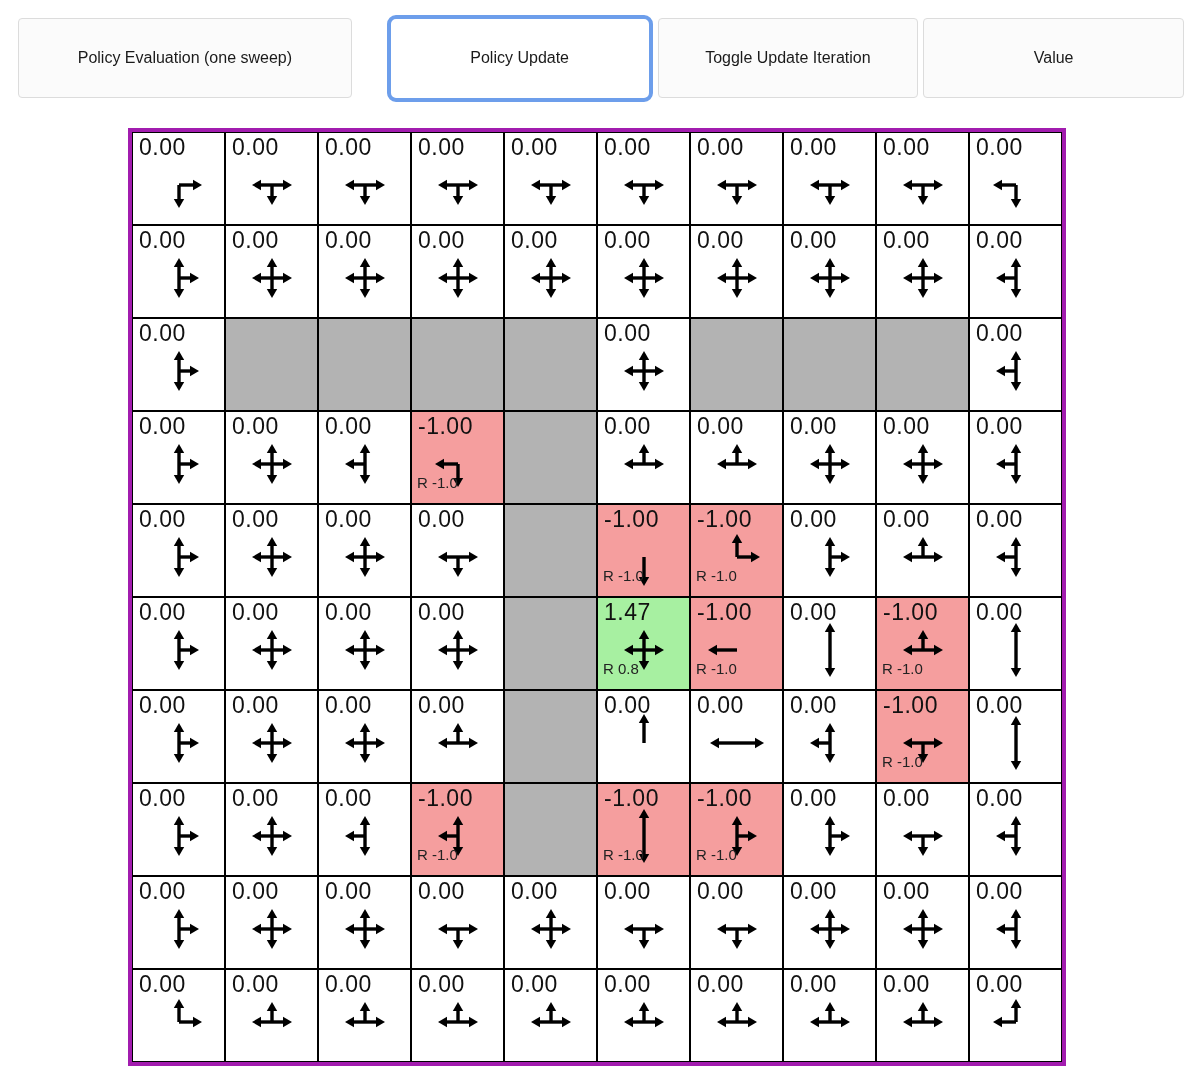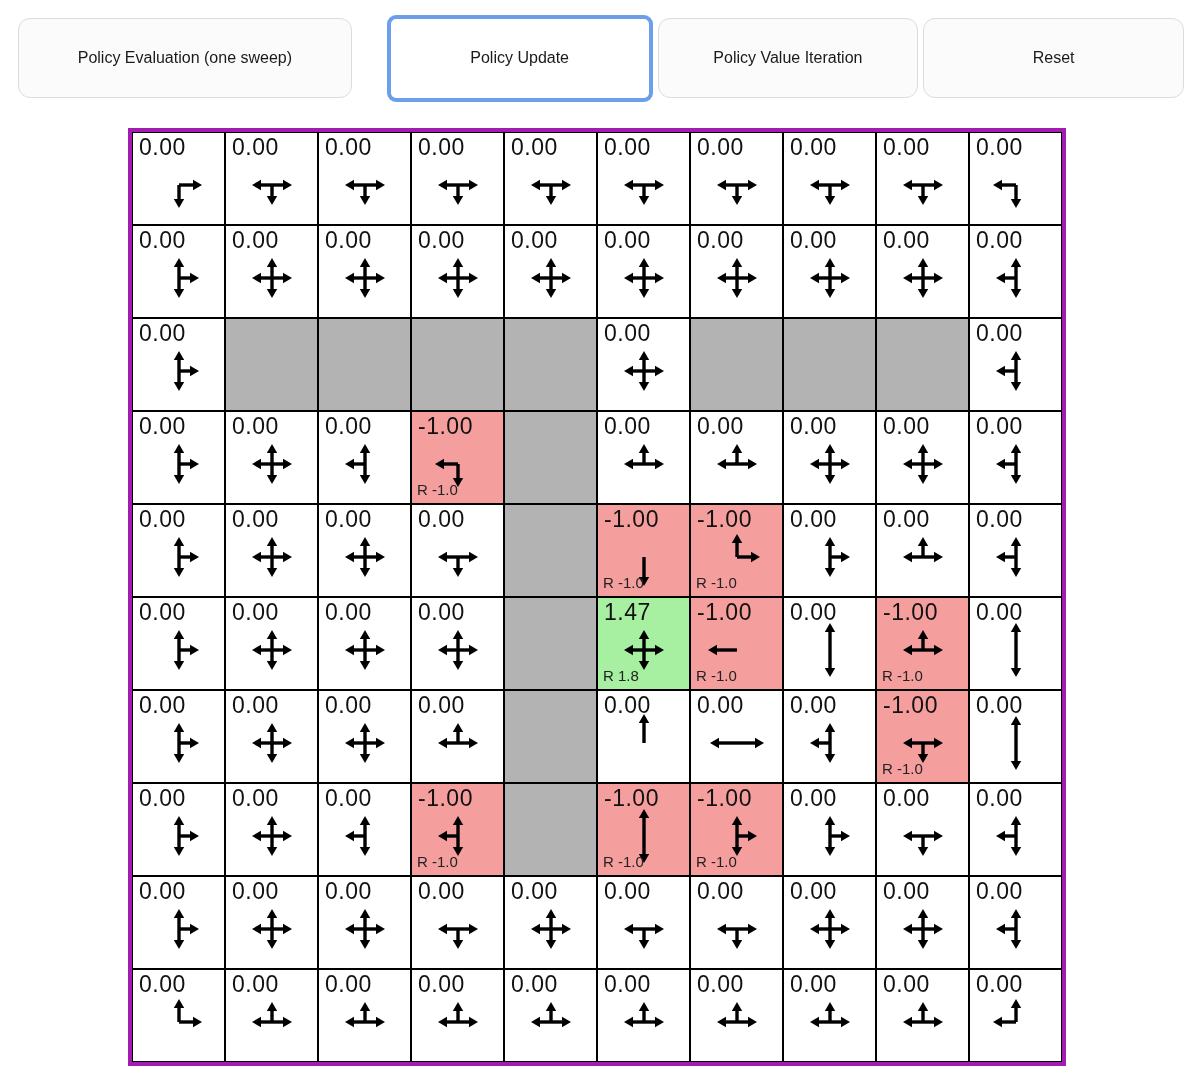--- a/index.html
+++ b/index.html
@@ -1,39 +1,39 @@
 <!DOCTYPE html>
 <html><head>
 <meta charset="utf-8">
 <style>
   html,body{margin:0;padding:0;background:#ffffff;font-family:"Liberation Sans",sans-serif;}
   .toolbar{display:flex;align-items:center;gap:5px;margin:14px 0 0 18px;height:88px;}
   .btn{display:flex;align-items:center;justify-content:center;height:80px;background:#fbfbfb;
-       border:1px solid #dcdcdc;border-radius:12px;font-size:16px;color:#1a1a1a;cursor:pointer;
+       border:1px solid #dcdcdc;border-radius:4px;font-size:16px;color:#1a1a1a;cursor:pointer;
        box-sizing:border-box;font-family:"Liberation Sans",sans-serif;padding:0;}
   .btn.b1{width:338px}
   .btn.b2{width:269px}
   .btn.b3{width:264px}
   .btn.b4{width:264px}
   .btn.selected{height:87px;background:#ffffff;border-width:4px;border-style:solid;border-radius:9px;}
   .grid{margin:26px 0 20px 128px;display:grid;grid-template-columns:repeat(10,93px);
         grid-auto-rows:93px;border:4px solid #a21caf;width:-moz-fit-content;width:fit-content;background:#fff;}
   .cell{position:relative;border:1px solid #000;box-sizing:border-box;background:#fff;}
   .val{position:absolute;top:1px;left:6px;font-size:23px;color:#111;letter-spacing:0.5px;}
   .arrows{position:absolute;top:26px;left:50%;transform:translateX(-50%);width:64px;height:52px;overflow:visible;}
-  .reward{position:absolute;bottom:5px;left:5px;font-size:15px;color:#222;}
+  .reward{position:absolute;bottom:12px;left:5px;font-size:15px;color:#222;}
 </style>
 </head>
 <body>
 
 <div class="toolbar">
   <button class="btn b1">Policy Evaluation (one sweep)</button>
   <button class="btn b2 selected" style="border-color: rgb(109, 158, 235); margin-left: 30px;">Policy Update</button>
-  <button class="btn b3">Policy Value Iteration</button>
-  <button class="btn b4">Reset</button>
+  <button class="btn b3">Toggle Update Iteration</button>
+  <button class="btn b4">Value</button>
 </div>
 
 <div class="grid">
     <div class="cell">
       <div class="val">0.00</div>
       <svg viewBox="-32 -26 64 52" class="arrows">
         <line x1="0" y1="0" x2="14" y2="0" stroke="#000000" stroke-width="3.4"></line>
         <polygon points="23,0 14,5.2 14,-5.2" fill="#000000"></polygon>
         <line x1="0" y1="0" x2="0" y2="14" stroke="#000000" stroke-width="3.4"></line>
         <polygon points="0,23 -5.2,14 5.2,14" fill="#000000"></polygon>
@@ -565,21 +565,21 @@
       <svg viewBox="-32 -26 64 52" class="arrows">
         <line x1="0" y1="0" x2="0" y2="-11" stroke="#000000" stroke-width="3.4"></line>
         <polygon points="0,-20 5.2,-11 -5.2,-11" fill="#000000"></polygon>
         <line x1="0" y1="0" x2="0" y2="11" stroke="#000000" stroke-width="3.4"></line>
         <polygon points="0,20 -5.2,11 5.2,11" fill="#000000"></polygon>
         <line x1="0" y1="0" x2="-11" y2="0" stroke="#000000" stroke-width="3.4"></line>
         <polygon points="-20,0 -11,-5.2 -11,5.2" fill="#000000"></polygon>
         <line x1="0" y1="0" x2="11" y2="0" stroke="#000000" stroke-width="3.4"></line>
         <polygon points="20,0 11,5.2 11,-5.2" fill="#000000"></polygon>
       </svg>
-      <div class="reward">R 1.8</div>
+      <div class="reward">R 0.8</div>
     </div>
     <div class="cell" style="background: rgb(245, 158, 158);">
       <div class="val">-1.00</div>
       <svg viewBox="-32 -26 64 52" class="arrows">
         <line x1="0" y1="0" x2="-20" y2="0" stroke="#000000" stroke-width="3.4"></line>
         <polygon points="-29,0 -20,-5.2 -20,5.2" fill="#000000"></polygon>
       </svg>
       <div class="reward">R -1.0</div>
     </div>
     <div class="cell">

